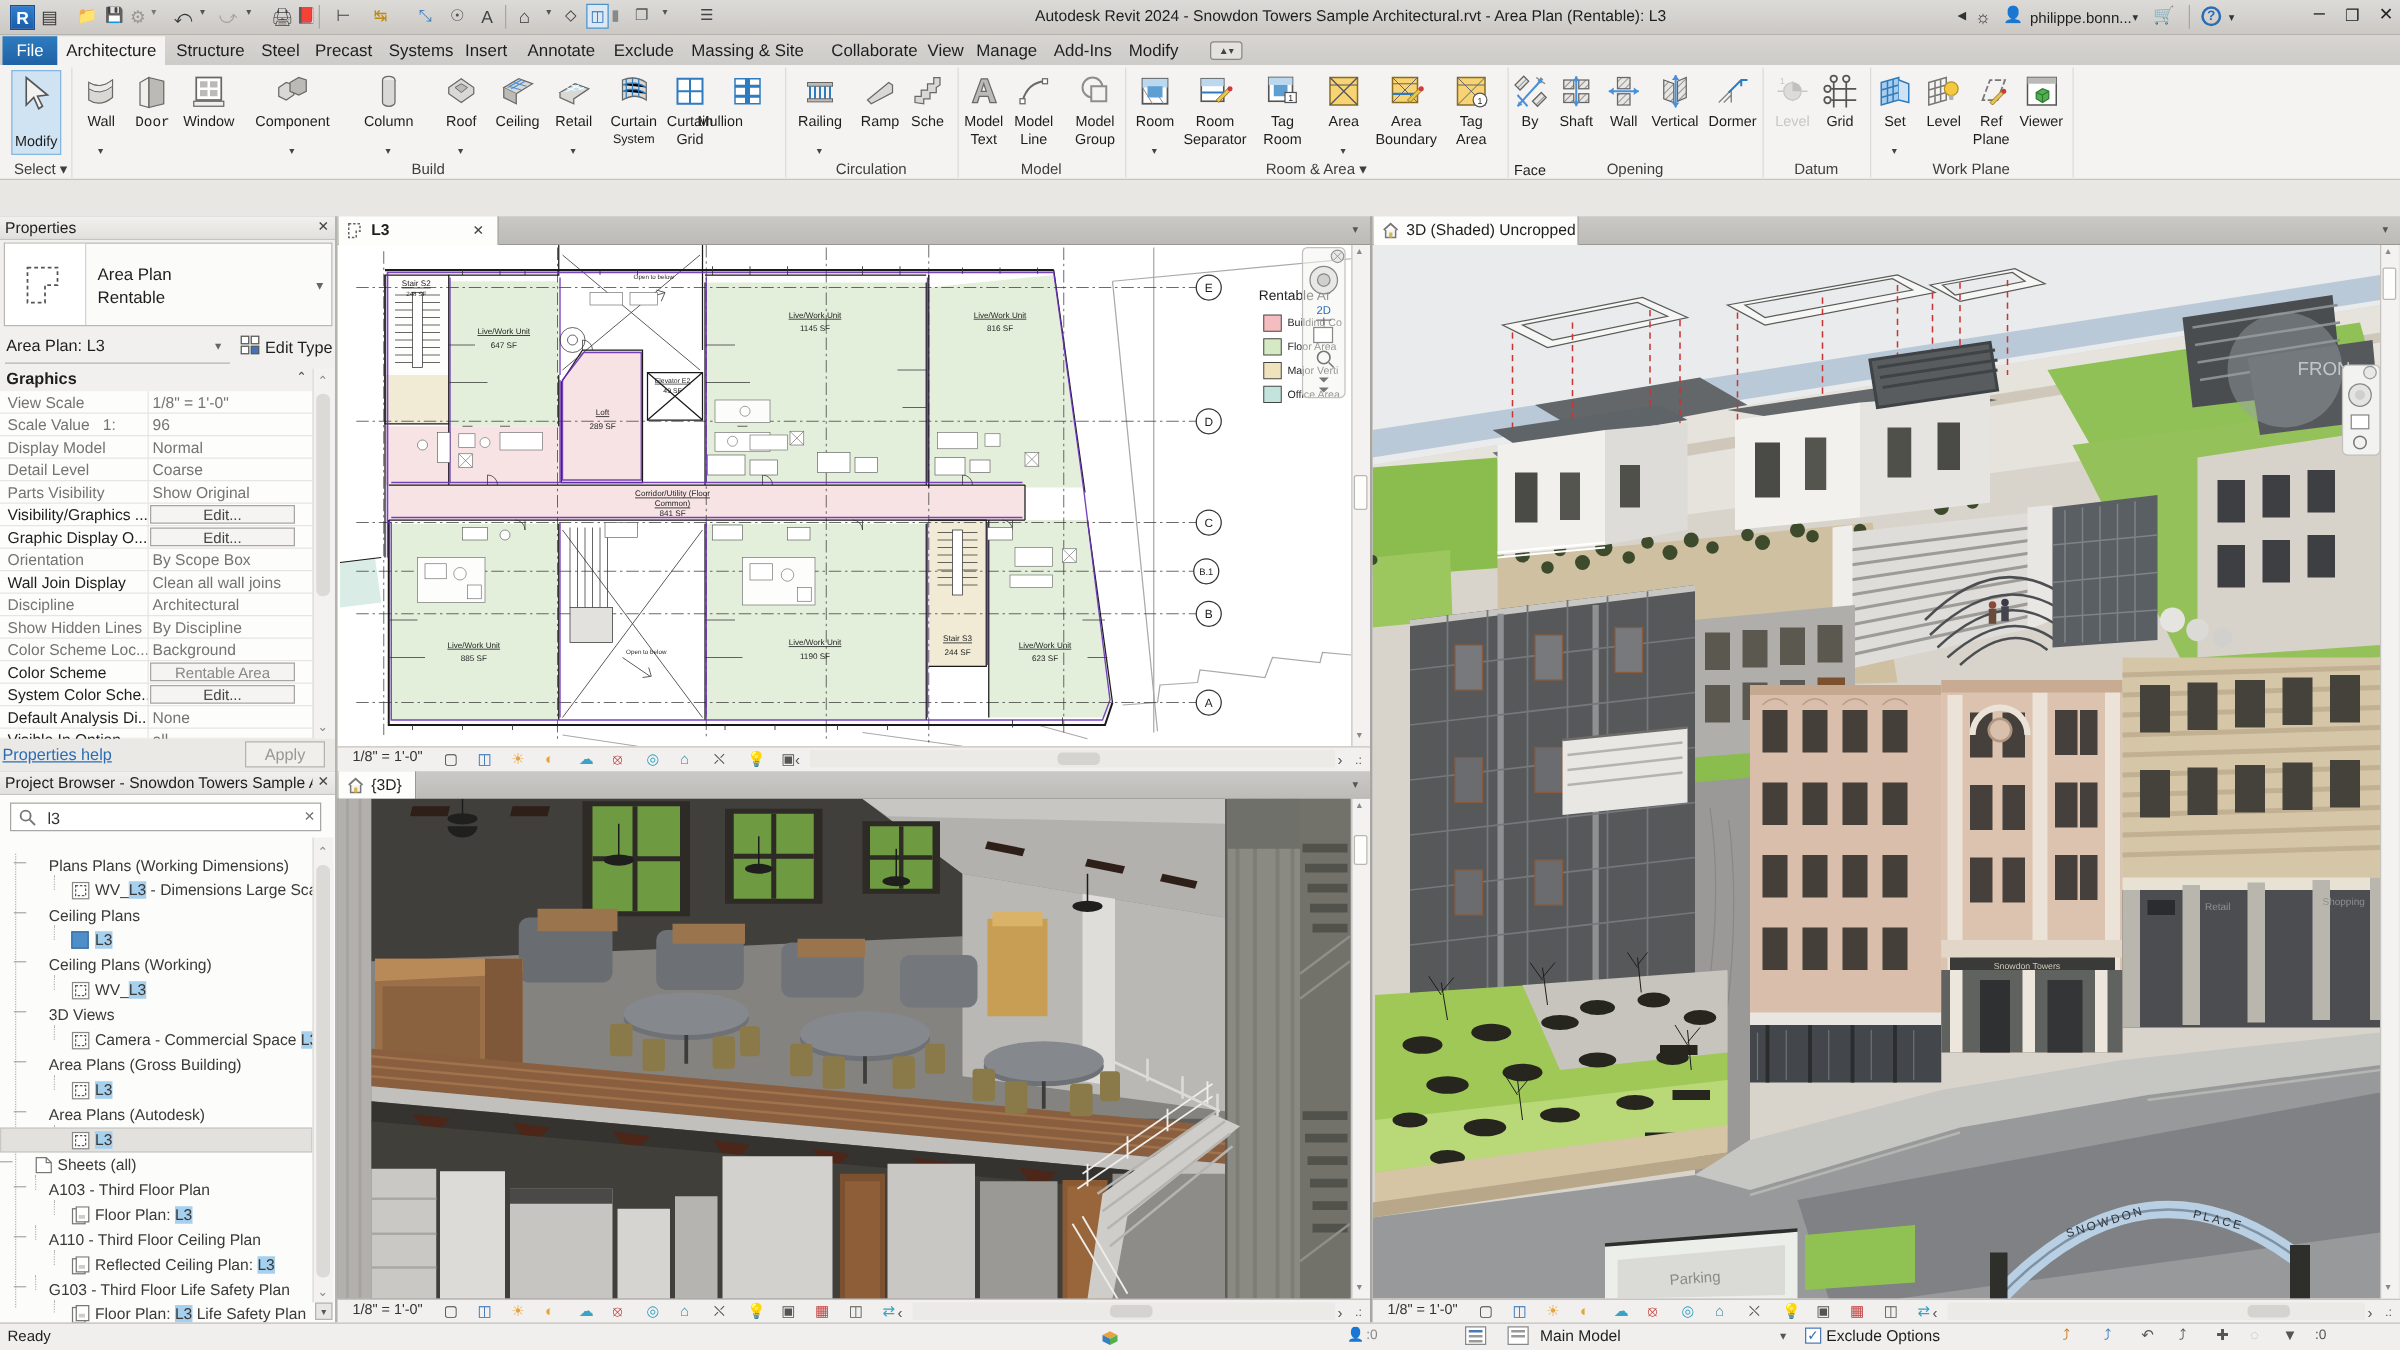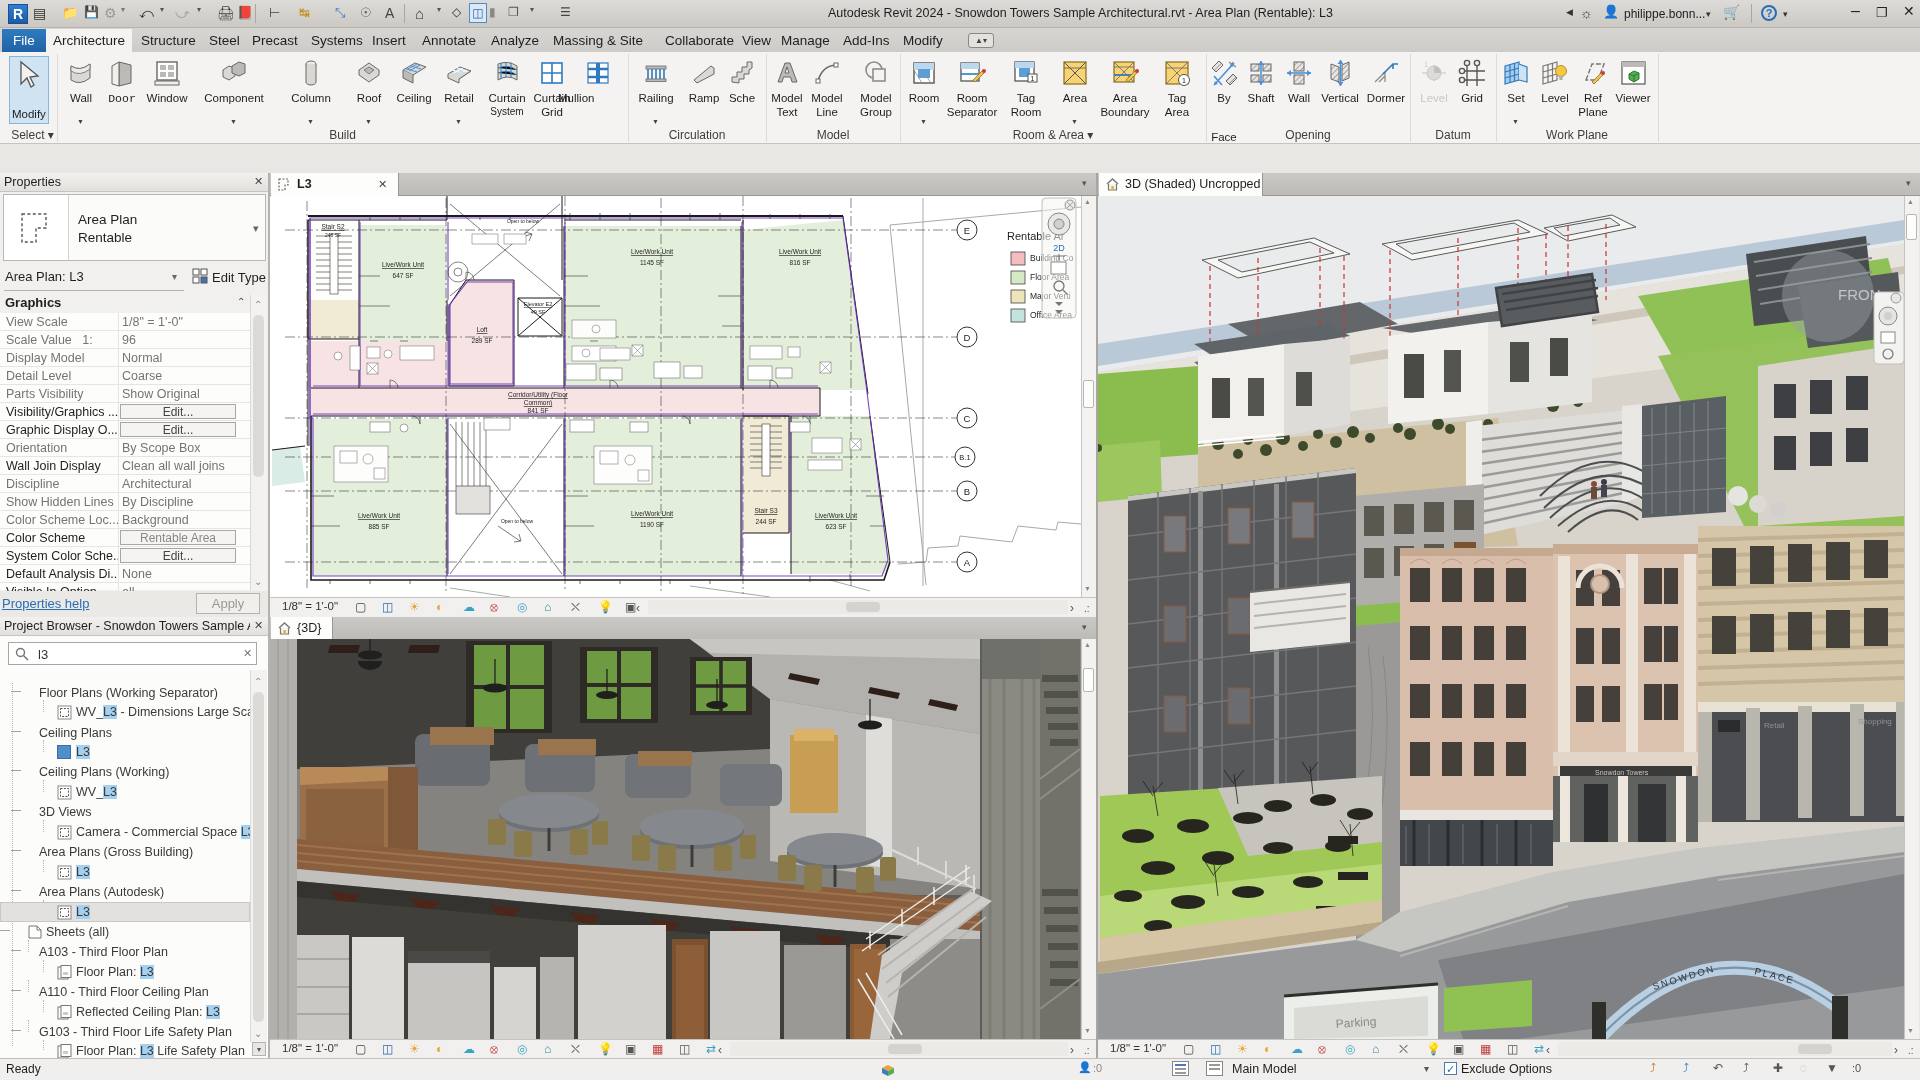--- a/index.html
+++ b/index.html
@@ -47,21 +47,21 @@
 <div style="position:absolute;left:1903px;top:3px;font-size:14px;color:#222;white-space:nowrap;">✕</div>
 <div style="position:absolute;left:0px;top:28px;width:1920px;height:24px;background:linear-gradient(#d8d6d2,#cdcbc7);"></div>
 <div style="position:absolute;left:2px;top:29px;width:44px;height:23px;background:linear-gradient(#2f7bbf,#1f62a5);color:#fff;font-size:13.5px;text-align:center;line-height:23px;">File</div>
 <div style="position:absolute;left:46px;top:29px;width:86px;height:23px;background:#f4f3f1;color:#1e1e1e;font-size:13.5px;text-align:center;line-height:23px;">Architecture</div>
 <div style="position:absolute;left:141px;top:33px;font-size:13.5px;color:#1e1e1e;white-space:nowrap;">Structure</div>
 <div style="position:absolute;left:209px;top:33px;font-size:13.5px;color:#1e1e1e;white-space:nowrap;">Steel</div>
 <div style="position:absolute;left:252px;top:33px;font-size:13.5px;color:#1e1e1e;white-space:nowrap;">Precast</div>
 <div style="position:absolute;left:311px;top:33px;font-size:13.5px;color:#1e1e1e;white-space:nowrap;">Systems</div>
 <div style="position:absolute;left:372px;top:33px;font-size:13.5px;color:#1e1e1e;white-space:nowrap;">Insert</div>
 <div style="position:absolute;left:422px;top:33px;font-size:13.5px;color:#1e1e1e;white-space:nowrap;">Annotate</div>
-<div style="position:absolute;left:491px;top:33px;font-size:13.5px;color:#1e1e1e;white-space:nowrap;">Analyze</div>
+<div style="position:absolute;left:491px;top:33px;font-size:13.5px;color:#1e1e1e;white-space:nowrap;">Exclude</div>
 <div style="position:absolute;left:553px;top:33px;font-size:13.5px;color:#1e1e1e;white-space:nowrap;">Massing &amp; Site</div>
 <div style="position:absolute;left:665px;top:33px;font-size:13.5px;color:#1e1e1e;white-space:nowrap;">Collaborate</div>
 <div style="position:absolute;left:742px;top:33px;font-size:13.5px;color:#1e1e1e;white-space:nowrap;">View</div>
 <div style="position:absolute;left:781px;top:33px;font-size:13.5px;color:#1e1e1e;white-space:nowrap;">Manage</div>
 <div style="position:absolute;left:843px;top:33px;font-size:13.5px;color:#1e1e1e;white-space:nowrap;">Add-Ins</div>
 <div style="position:absolute;left:903px;top:33px;font-size:13.5px;color:#1e1e1e;white-space:nowrap;">Modify</div>
 <div style="position:absolute;left:968px;top:33px;width:26px;height:15px;border:1px solid #8a8884;border-radius:3px;background:#e4e2de;color:#444;font-size:8px;text-align:center;line-height:14px;">▲▾</div>
 <div style="position:absolute;left:0px;top:52px;width:1920px;height:92px;background:#f4f3f1;border-bottom:1px solid #c6c4c0;"></div>
 <div style="position:absolute;left:57px;top:54px;width:1px;height:88px;background:#dddbd7;"></div>
 <div style="position:absolute;left:628px;top:54px;width:1px;height:88px;background:#dddbd7;"></div>
@@ -439,21 +439,21 @@
 <div style="position:absolute;left:43px;top:820px;width:1px;height:12px;border-left:1px dotted #b9b7b3;"></div>
 <div style="position:absolute;left:43px;top:860px;width:1px;height:12px;border-left:1px dotted #b9b7b3;"></div>
 <div style="position:absolute;left:43px;top:900px;width:1px;height:12px;border-left:1px dotted #b9b7b3;"></div>
 <div style="position:absolute;left:28px;top:940px;width:1px;height:12px;border-left:1px dotted #b9b7b3;"></div>
 <div style="position:absolute;left:28px;top:980px;width:1px;height:12px;border-left:1px dotted #b9b7b3;"></div>
 <div style="position:absolute;left:28px;top:1020px;width:1px;height:12px;border-left:1px dotted #b9b7b3;"></div>
 <div style="position:absolute;left:43px;top:960px;width:1px;height:12px;border-left:1px dotted #b9b7b3;"></div>
 <div style="position:absolute;left:43px;top:1000px;width:1px;height:12px;border-left:1px dotted #b9b7b3;"></div>
 <div style="position:absolute;left:43px;top:1040px;width:1px;height:10px;border-left:1px dotted #b9b7b3;"></div>
 <div style="position:absolute;left:11px;top:685px;font-size:10px;color:#888;white-space:nowrap;">—</div>
-<div style="position:absolute;left:39px;top:686px;font-size:12.5px;color:#3a3a3a;white-space:nowrap;">Floor Plans (Working Separator)</div>
+<div style="position:absolute;left:39px;top:686px;font-size:12.5px;color:#3a3a3a;white-space:nowrap;">Plans Plans (Working Dimensions)</div>
 <svg class="abs" style="left:57px;top:705px" width="15" height="15" viewBox="0 0 15 15">
     <rect x="1" y="1" width="13" height="13" fill="#fff" stroke="#888" stroke-width="1"></rect>
     <rect x="3.5" y="3.5" width="8" height="8" fill="none" stroke="#555" stroke-width="1" stroke-dasharray="2 1.4"></rect>
   </svg>
 <div style="position:absolute;left:76px;top:705px;font-size:12.5px;color:#3a3a3a;white-space:nowrap;">WV_<span style="background:#a5d0ee;">L3</span> - Dimensions Large Scale</div>
 <div style="position:absolute;left:11px;top:725px;font-size:10px;color:#888;white-space:nowrap;">—</div>
 <div style="position:absolute;left:39px;top:726px;font-size:12.5px;color:#3a3a3a;white-space:nowrap;">Ceiling Plans</div>
 <div style="position:absolute;left:57px;top:745px;width:14px;height:14px;background:#4e8fca;border:1px solid #3a6d9c;"></div>
 <div style="position:absolute;left:76px;top:745px;font-size:12.5px;color:#3a3a3a;white-space:nowrap;"><span style="background:#a5d0ee;">L3</span></div>
 <div style="position:absolute;left:11px;top:764px;font-size:10px;color:#888;white-space:nowrap;">—</div>

